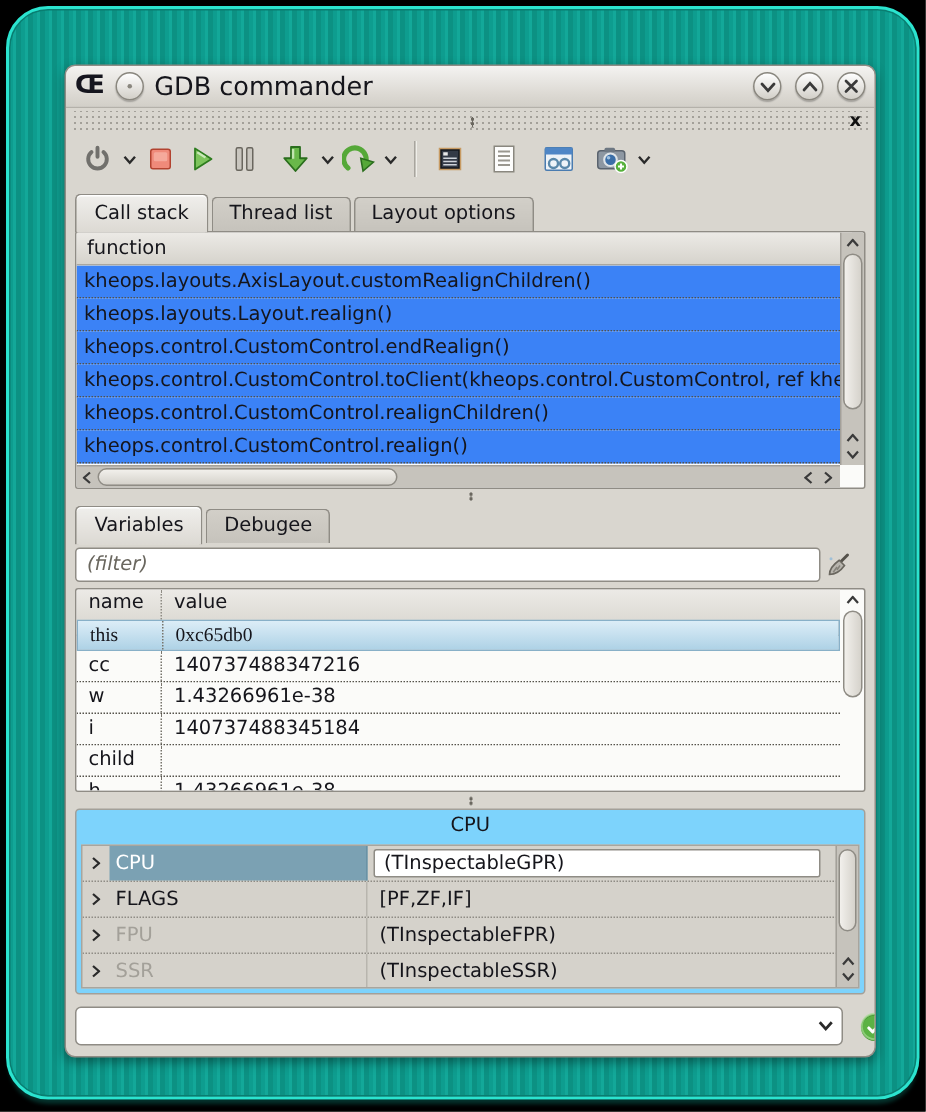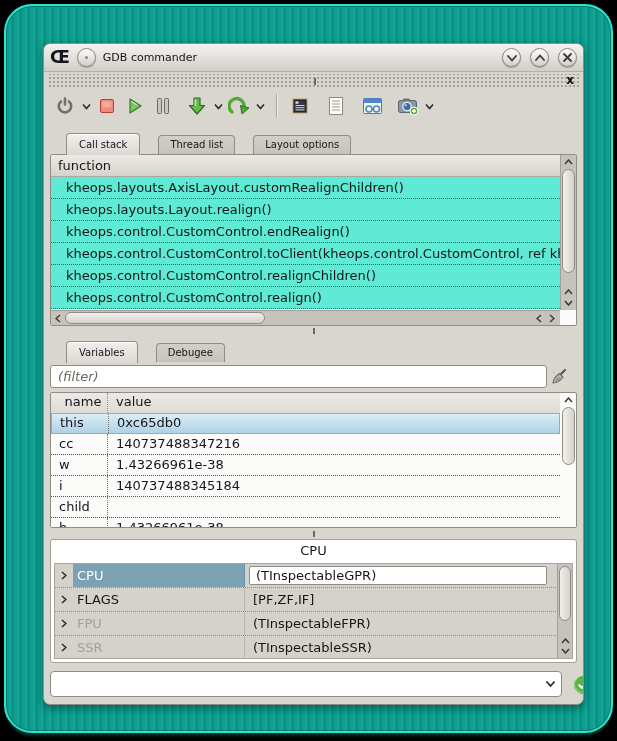--- a/index.html
+++ b/index.html
@@ -21,21 +21,21 @@
   .titlebar { position:absolute; left:0; top:0; right:0; height:28px;
               background:linear-gradient(#f4f3f1,#dcd9d3 70%,#d2cfc8);
               border-bottom:1px solid #b4b1aa; display:flex; align-items:center;
               padding:0 6px; gap:7px; border-radius:6px 6px 0 0; }
   .app-glyph { font-weight:bold; font-size:17px; color:#15151e; line-height:1; }
   .round-btn { width:19px; height:19px; border-radius:50%;
                background:linear-gradient(#fefefe,#d2cfc8); border:1px solid #8a877f;
                display:flex; align-items:center; justify-content:center;
                box-shadow:0 1px 1px rgba(0,0,0,.25); }
   .menu-dot { width:3px; height:3px; border-radius:50%; background:#8a877f; }
-  .title-text { font-size:11px; color:#15151b; }
+  .title-text { font-size:17px; color:#15151b; }
   .tb-spacer { flex:1; }
   .tb-group { display:flex; gap:9px; }
 
   
   .dockstrip { position:absolute; left:3px; right:3px; top:30px; height:13px;
                background-image:radial-gradient(#a3a099 0.8px, transparent 0.9px);
                background-size:4px 4px; background-position:1px 2px;
                display:flex; align-items:center; }
   .dock-x { position:absolute; right:6px; top:0; font-size:12px; font-weight:bold;
             color:#111; line-height:13px; }
@@ -48,40 +48,40 @@
              display:flex; align-items:center; gap:2px; }
   .tool-btn { height:28px; min-width:26px; display:flex; align-items:center;
               justify-content:center; border-radius:3px; }
   .drop { width:12px; height:28px; display:flex; align-items:center; justify-content:center; }
   .tool-sep { width:1px; height:24px; background:#a8a59e; box-shadow:1px 0 0 #efeee9; margin:0 8px; }
 
   
   .tabbar { position:absolute; left:6px; right:6px; height:27px; display:flex;
             align-items:flex-end; gap:2px; }
   .tabbar.t1 { top:84px; } .tabbar.t2 { top:292px; }
-  .tab { font-size:10px; color:#15151b; padding:3px 11px 4px;
+  .tab { font-size:13px; color:#15151b; padding:3px 11px 4px;
          border:1px solid #8f8c85; border-bottom:none; border-radius:4px 4px 0 0;
-         background:linear-gradient(#d2cfc8,#c6c3bc); position:relative;margin-left:16px; }
+         background:linear-gradient(#d2cfc8,#c6c3bc); position:relative; }
   .tab.active { background:linear-gradient(#f0efec,#dcd9d3); padding:5px 12px 5px;
                 z-index:2; box-shadow:inset 0 1px 0 #fff; }
   .tab:not(.active){ margin-bottom:1px; }
 
   
   .panel { position:absolute; left:6px; right:6px; border:1px solid #8f8c85;
            background:#fbfbf9; border-radius:2px; overflow:hidden; }
 
   
   .cs-panel { top:110px; height:172px; }
   .list-header { height:22px; background:linear-gradient(#eceae6,#d6d3cc);
                  border-bottom:1px solid #aaa79f; font-size:13px; color:#15151b;
                  display:flex; align-items:center; padding:0 7px; }
   .cs-rows { position:absolute; left:0; right:16px; top:22px; bottom:15px; overflow:hidden; }
-  .cs-row { height:22px; line-height:21px; font-size:13px; color:#15151b; padding:0 15px;
+  .cs-row { height:22px; line-height:21px; font-size:13px; color:#15151b; padding:0 5px;
             white-space:nowrap; overflow:hidden; border-bottom:1px dotted #55524b;
-            background:#5eead4; }
+            background:#3b82f6; }
 
   
   .sb-v { position:absolute; right:0; top:0; width:16px; background:#c6c3bc;
           border-left:1px solid #a3a099; }
   .sb-h { position:absolute; left:0; right:16px; bottom:0; height:15px; background:#c6c3bc;
           border-top:1px solid #a3a099; }
   .sb-arrow { position:absolute; display:flex; align-items:center; justify-content:center; }
   .sb-thumb { position:absolute; background:linear-gradient(90deg,#f2f0ec,#d5d2cb);
               border:1px solid #8f8c85; border-radius:7px; }
   .sb-h .sb-thumb { background:linear-gradient(#f2f0ec,#d5d2cb); }
@@ -99,36 +99,36 @@
                   border:1px solid #8f8c85; border-radius:3px; background:#fff;
                   font-family:inherit; font-size:13px; font-style:italic; color:#333;
                   padding:0 7px; outline:none; }
   .filter-input::placeholder { color:#6a675f; font-style:italic; }
   .broom-wrap { position:absolute; right:6px; top:1px; width:24px; height:22px;
                 display:flex; align-items:center; justify-content:center; }
 
   
   .vars-panel { top:348px; height:136px; }
   .vt-header { height:31px; background:linear-gradient(#eceae6,#d6d3cc);
-               border-bottom:1px solid #aaa79f; display:flex; font-size:13px; color:#15151b;text-align:center; }
+               border-bottom:1px solid #aaa79f; display:flex; font-size:13px; color:#15151b; }
   .vt-header .c-name { width:57px; padding:1px 0 0 8px; border-right:1px dotted #8f8c85; }
   .vt-header .c-value { padding:1px 0 16px 8px; }
   .vt-rows { position:absolute; left:0; right:16px; top:20px; bottom:0; overflow:hidden; }
   .vt-row { height:21px; display:flex; font-size:13px; color:#15151b;
             border-bottom:1px dotted #55524b; background:#fbfbf9; }
   .vt-row .c-name { width:57px; padding:2px 0 0 8px; border-right:1px dotted #77746c; }
   .vt-row .c-value { flex:1; padding:2px 12px 0 8px; white-space:nowrap; overflow:hidden; }
   .vt-row.selected { background:linear-gradient(#dcedf7,#aed2e6);
-                     border:1px solid #88b0c8; border-bottom:1px solid #88b0c8; }
+                     border:1px solid #88b0c8; border-bottom:1px solid #88b0c8;font-family:Liberation Serif, serif; }
   .vt-row.selected .c-name { padding-top:1px; }
   .vt-row.selected .c-value { padding-top:1px; }
 
   
   .cpu-group { position:absolute; left:6px; right:6px; top:495px; height:124px;
-               border:1px solid #a3a099; border-radius:3px; background:#ffffff; }
+               border:1px solid #a3a099; border-radius:3px; background:#7dd3fc; }
   .cpu-title { height:21px; text-align:center; font-size:13px; color:#15151b; padding-top:3px; }
   .cpu-rows { position:absolute; left:3px; right:3px; top:23px; bottom:3px;
               border:1px solid #a8a59e; background:#d5d2cb; overflow:hidden; }
   .cpu-row { height:24px; display:flex; align-items:center; font-size:13px;
              border-bottom:1px dotted #8f8c85; }
   .cpu-row:last-child { border-bottom:none; }
   .cpu-exp { width:18px; display:flex; align-items:center; justify-content:center; }
   .cpu-name { width:172px; height:100%; display:flex; align-items:center; padding-left:4px;
               color:#15151b; border-right:1px solid #b8b5ae; }
   .cpu-name.selected { background:#7ba1b3; color:#fff; border-right-color:#6a92a5; }

